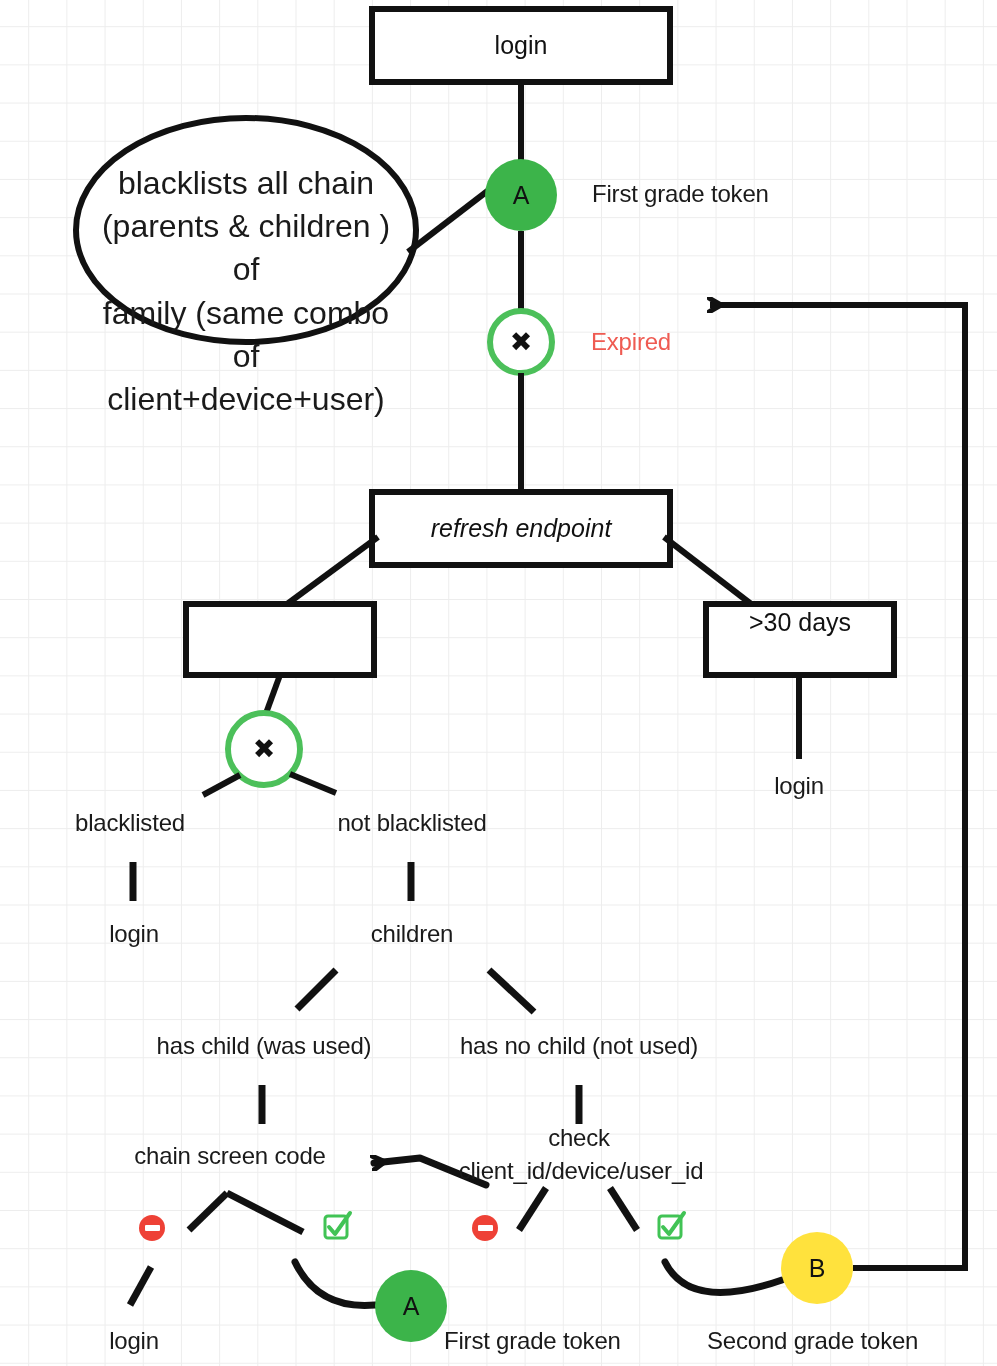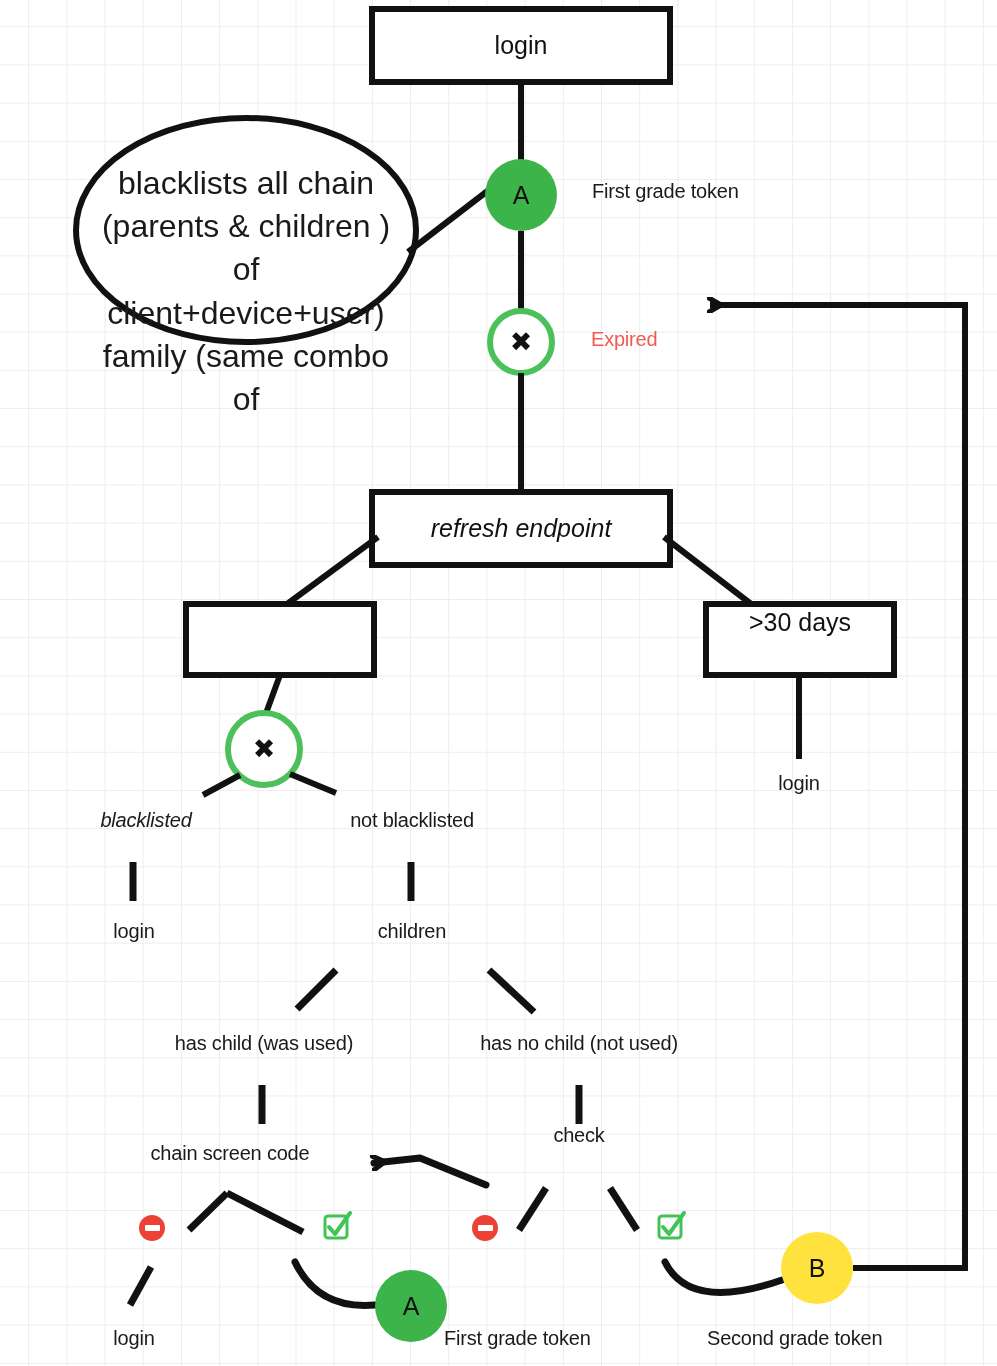--- a/index.html
+++ b/index.html
@@ -19,21 +19,21 @@
     background-size:38.2px 38.2px;
     background-position:-10px -12px;
   }
   #vector{
     position:absolute;left:0;top:0;width:997px;height:1366px;
     pointer-events:none;
   }
   .lbl{
     position:absolute;
     color:#1a1a1a;
-    font-size:20px;
+    font-size:24px;
     line-height:1.18;
     white-space:nowrap;
     letter-spacing:-0.2px;
   }
   .lbl.ctr{transform:translateX(-50%);text-align:center;}
   .boxlabel{
     position:absolute;
     display:flex;align-items:center;justify-content:center;
     color:#111111;
     font-size:25px;
@@ -137,57 +137,58 @@
     <circle cx="817" cy="1268" r="36" fill="#ffe23d"></circle>
 
     <path d="M853,1268 L965,1268 L965,305 L710,305" fill="none" stroke="#111111" stroke-width="6" stroke-linejoin="miter" marker-end="url(#arrowL)"></path>
   </svg>
 
   <div class="boxlabel" style="left:372px;top:9px;width:298px;height:73px;">login</div>
 
   <div class="ellipse-text" style="left:246px;top:162px;width:300px;">
     <div>blacklists all chain</div>
     <div>(parents &amp; children ) of</div>
+    <div>family (same combo of</div>
     <div>client+device+user)</div>
-    <div>family (same combo of</div>
   </div>
 
   <div class="nodechar" style="left:485px;top:159px;width:72px;height:72px;">A</div>
 
   <div class="lbl" style="left:592px;top:180px;">First grade token</div>
 
   <div class="nodechar" style="left:490px;top:311px;width:62px;height:62px;font-size:27px;font-weight:bold;">✖</div>
 
   <div class="lbl expired" style="left:591px;top:328px;">Expired</div>
 
   <div class="boxlabel" style="left:372px;top:492px;width:298px;height:73px;font-style:italic;">refresh endpoint</div>
 
 
   <div class="boxlabel" style="left:706px;top:587px;width:188px;height:71px;">&gt;30 days</div>
 
   <div class="lbl ctr" style="left:799px;top:772px;">login</div>
 
   <div class="nodechar" style="left:233px;top:718px;width:62px;height:62px;font-size:27px;font-weight:bold;">✖</div>
 
-  <div class="lbl ctr" style="left:146px;top:809px;font-style:italic;">blacklisted</div>
+  <div class="lbl ctr" style="left:130px;top:809px;">blacklisted</div>
 
   <div class="lbl ctr" style="left:412px;top:809px;">not blacklisted</div>
 
   <div class="lbl ctr" style="left:134px;top:920px;">login</div>
 
   <div class="lbl ctr" style="left:412px;top:920px;">children</div>
 
   <div class="lbl ctr" style="left:264px;top:1032px;text-align:center;">has child (was used)</div>
 
   <div class="lbl ctr" style="left:579px;top:1032px;">has no child (not used)</div>
 
   <div class="lbl ctr" style="left:230px;top:1142px;">chain screen code</div>
 
   <div class="lbl ctr" style="left:579px;top:1124px;">check</div>
 
+  <div class="lbl ctr" style="left:581px;top:1157px;">client_id/device/user_id</div>
 
   <svg class="icon-layer" style="position:absolute;left:0;top:0;width:997px;height:1366px;pointer-events:none;" viewBox="0 0 997 1366">
     <g>
       <circle cx="152" cy="1228" r="13" fill="#ee4136"></circle>
       <rect x="145" y="1225" width="15" height="6" rx="1" fill="#ffffff"></rect>
     </g>
     <g>
       <rect x="325" y="1216" width="22" height="22" rx="3" fill="#ffffff" stroke="#41c355" stroke-width="3"></rect>
       <path d="M329,1227 L335,1234 L350,1213" fill="none" stroke="#41c355" stroke-width="4" stroke-linecap="round" stroke-linejoin="round"></path>
     </g>

